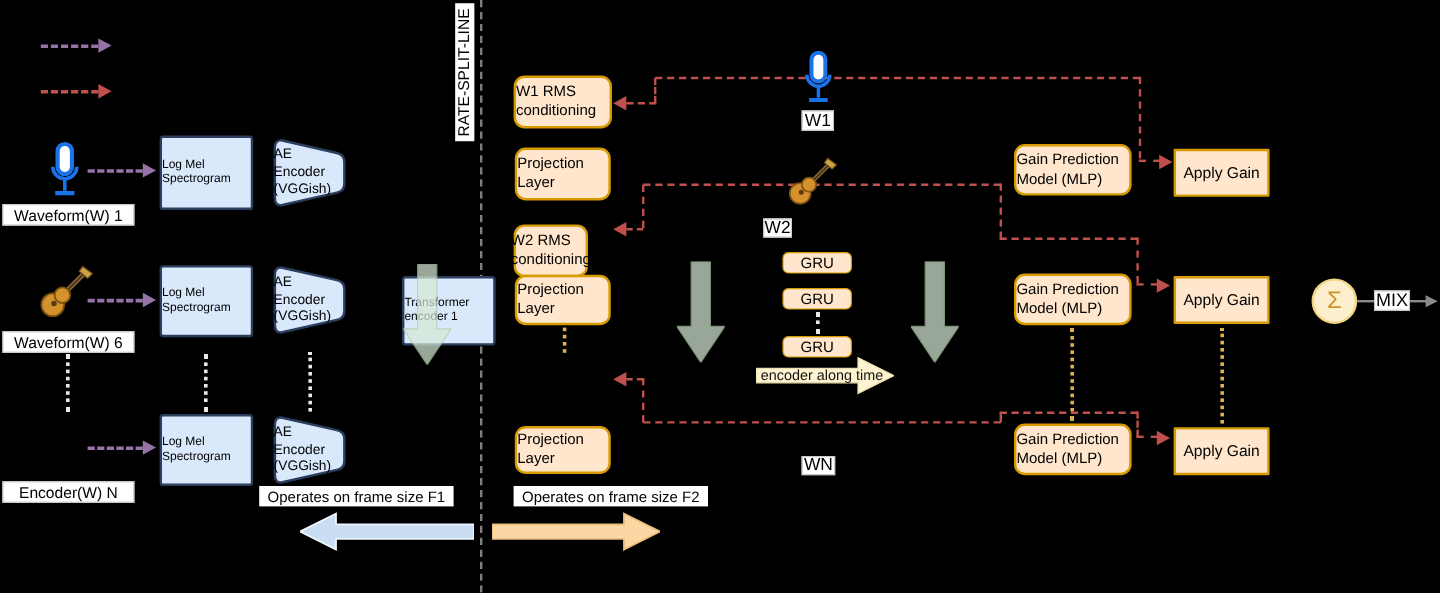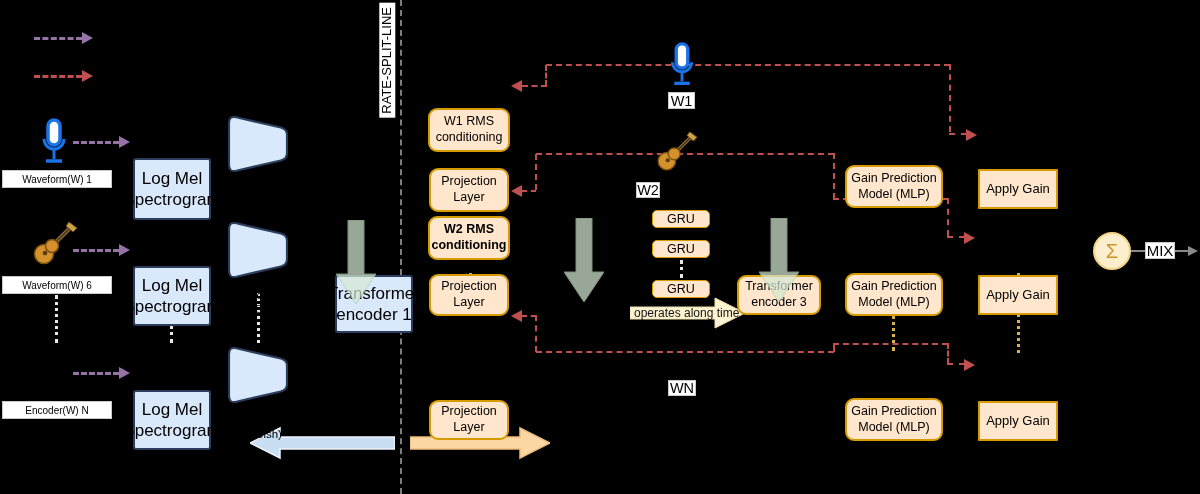--- a/index.html
+++ b/index.html
@@ -1,26 +1,26 @@
 <!DOCTYPE html>
 <html><head>
 <meta charset="utf-8">
 <style>
   html,body { margin:0; padding:0; background:#000; }
   #stage { position:relative; width:1200px; height:494px; background:#000;
            font-family:"Liberation Sans", sans-serif; overflow:hidden; color:#000; }
   .abs { position:absolute; box-sizing:border-box; }
-  .box { display:flex; align-items:center; justify-content:center; text-align:center;
-         line-height:1.25; z-index:2;margin-top:45px; }
-  .blue   { background:#dae8fc; border:2px solid #2c3e5d; border-radius:3px; font-size:17px; }
+  .box { display:flex; align-items:center; justify-content:center; text-align:left;
+         line-height:1.25; z-index:2; }
+  .blue   { background:#dae8fc; border:2px solid #2c3e5d; border-radius:3px; font-size:10px; }
   .orange { background:#ffe6cc; border:2px solid #d79b00; border-radius:9px; font-size:12.5px; }
   .orange-sq { background:#ffe6cc; border:2px solid #d79b00; border-radius:1px; font-size:13px; }
   .gru { background:#ffe6cc; border:1.5px solid #d79b00; border-radius:5px; font-size:12.5px; z-index:2;
          display:flex; align-items:center; justify-content:center;}
-  .wlabel { background:#fff; border:1px solid #c9c9c9; font-size:10px; display:flex;
+  .wlabel { background:#fff; border:1px solid #c9c9c9; font-size:13px; display:flex;
             align-items:center; justify-content:center; white-space:nowrap; z-index:4; }
   .note { background:#fff; font-size:12.5px; display:flex; align-items:center; justify-content:center;
           white-space:nowrap; z-index:4; padding:0 2px;}
   
   .rd-h { border-top:2.5px dashed #c0504d; height:0; z-index:1; }
   .rd-v { border-left:2.5px dashed #c0504d; width:0;  z-index:1; }
   .pd-h { border-top:3px dashed #9673a6; height:0; z-index:1; }
   .rdl-h{ border-top:3px dashed #c0504d; height:0; z-index:1; }
   .dot-w { border-left:3px dotted #e8e8e8; width:0; z-index:1; }
   .dot-y { border-left:3px dotted #d9b34a; width:0; z-index:1; }
@@ -96,30 +96,32 @@
   <div class="abs dot-w" style="left:257px; top:293px; height:50px;"></div>
   <div class="abs wlabel" style="left:2px; top:401px; width:110px; height:18px;">Encoder(W) N</div>
   <div class="abs pd-h" style="left:73px; top:372px; width:46px;"></div>
   <div class="abs arr arr-r-purple" style="left:119px; top:367px;"></div>
   <div class="abs box blue" style="left:133px; top:345px; width:78px; height:60px;">Log Mel Spectrogram</div>
   <svg class="abs" style="left:226px; top:345px; z-index:2;" width="64" height="60" viewBox="0 0 60 58">
     <path d="M8 3 L52 13 Q58 14.5 58 20 L58 38 Q58 43.5 52 45 L8 55 Q2 56 2 49 L2 9 Q2 2 8 3 Z" fill="#dae8fc" stroke="#2c3e5d" stroke-width="2"></path>
   </svg>
   <div class="abs box" style="left:228px; top:347px; width:60px; height:56px; font-size:11.5px; z-index:3;">AE Encoder (VGGish)</div>
 
+  <div class="abs note" style="left:216px; top:405px; width:162px; height:17px;">Operates on frame size F1</div>
   <svg class="abs" style="left:250px; top:426px; z-index:2;" width="145" height="34" viewBox="0 0 145 34">
     <polygon points="0,17 30,2 30,11 145,11 145,23 30,23 30,32" fill="#c9ddf3" stroke="#eef4fc" stroke-width="1.5"></polygon>
   </svg>
+  <div class="abs note" style="left:428px; top:405px; width:162px; height:17px;">Operates on frame size F2</div>
   <svg class="abs" style="left:410px; top:426px; z-index:2;" width="140" height="34" viewBox="0 0 140 34">
     <polygon points="140,17 110,2 110,11 0,11 0,23 110,23 110,32" fill="#fbd7a3" stroke="#edbe7e" stroke-width="1.5"></polygon>
   </svg>
 
   <div class="abs box orange" style="left:428px; top:63px;  width:82px; height:44px;">W1 RMS conditioning</div>
   <div class="abs box orange" style="left:429px; top:123px; width:80px; height:44px;">Projection Layer</div>
-  <div class="abs box orange" style="left:428px; top:171px; width:82px; height:44px;font-weight:bold;">W2 RMS conditioning</div>
+  <div class="abs box orange" style="left:428px; top:187px; width:62px; height:44px;">W2 RMS conditioning</div>
   <div class="abs box orange" style="left:429px; top:229px; width:80px; height:42px;">Projection Layer</div>
   <div class="abs dot-y" style="left:469px; top:273px; height:21px;"></div>
   <div class="abs box orange" style="left:429px; top:355px; width:80px; height:40px;">Projection Layer</div>
 
   <svg class="garrow" style="left:564px; top:218px;" width="40" height="84" viewBox="0 0 40 84">
     <polygon points="12,0 28,0 28,54 40,54 20,84 0,54 12,54" fill="#d5e8d4" stroke="#aecfa6" stroke-width="1"></polygon>
   </svg>
 
   <svg class="abs icon" style="left:668px; top:42px;" width="28" height="50" viewBox="0 0 28 52">
     <rect x="8" y="2" width="12" height="25" rx="6" fill="#ffffff" stroke="#1a73e8" stroke-width="3.5"></rect>
@@ -138,24 +140,23 @@
   </svg>
   <div class="abs wlabel" style="left:636px; top:182px; width:24px; height:16px; font-size:14.5px;">W2</div>
 
   <div class="abs gru" style="left:652px; top:210px; width:58px; height:18px;">GRU</div>
   <div class="abs gru" style="left:652px; top:240px; width:58px; height:18px;">GRU</div>
   <div class="abs dot-w" style="left:680px; top:260px; height:18px;"></div>
   <div class="abs gru" style="left:652px; top:280px; width:58px; height:18px;">GRU</div>
   <svg class="abs" style="left:630px; top:296px; z-index:2;" width="115" height="34" viewBox="0 0 115 34">
     <polygon points="115,17 85,2 85,11 0,11 0,23 85,23 85,32" fill="#fdf3d0" stroke="#ece0b2" stroke-width="1"></polygon>
   </svg>
-  <div class="abs gru-note" style="left:634px; top:306px;">operates along time</div>
+  <div class="abs gru-note" style="left:634px; top:306px;">encoder along time</div>
   <div class="abs wlabel" style="left:668px; top:380px; width:28px; height:16px; font-size:14.5px;">WN</div>
 
-  <div class="abs box orange" style="left:737px; top:230px; width:84px; height:40px;">Transformer encoder 3</div>
   <svg class="garrow" style="left:759px; top:218px;" width="40" height="84" viewBox="0 0 40 84">
     <polygon points="12,0 28,0 28,54 40,54 20,84 0,54 12,54" fill="#d5e8d4" stroke="#aecfa6" stroke-width="1"></polygon>
   </svg>
 
   <div class="abs box orange" style="left:845px; top:120px; width:98px; height:43px;">Gain Prediction Model (MLP)</div>
   <div class="abs box orange-sq" style="left:978px; top:124px; width:80px; height:40px;">Apply Gain</div>
   <div class="abs box orange" style="left:845px; top:228px; width:98px; height:43px;">Gain Prediction Model (MLP)</div>
   <div class="abs box orange-sq" style="left:978px; top:230px; width:80px; height:40px;">Apply Gain</div>
   <div class="abs dot-y" style="left:892px;  top:273px; height:78px;"></div>
   <div class="abs dot-y" style="left:1017px; top:273px; height:80px;"></div>

